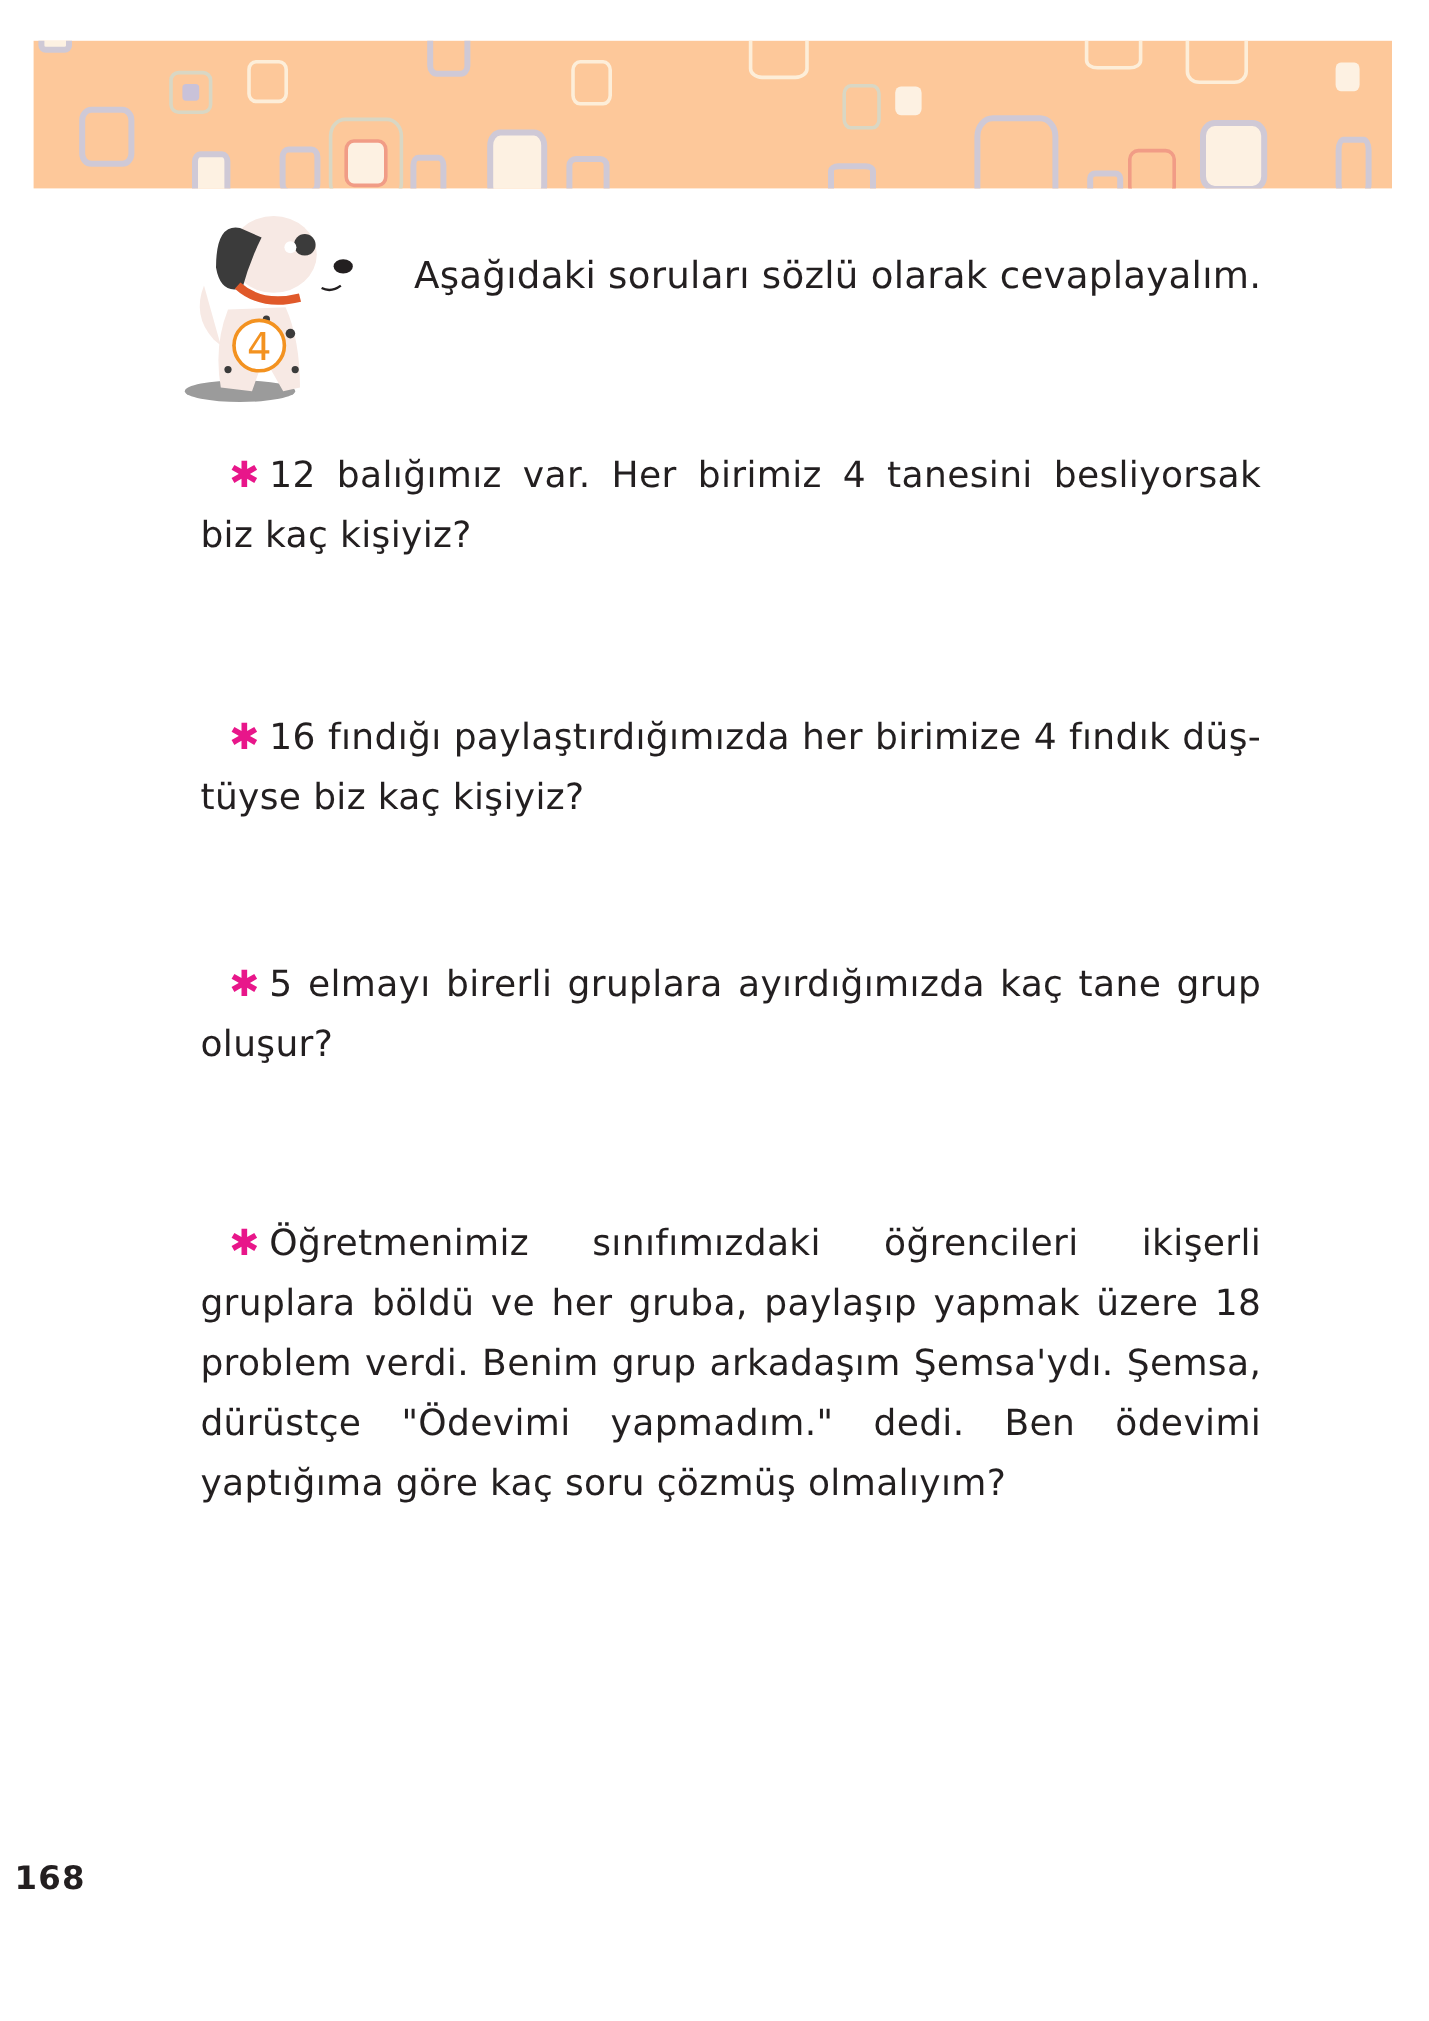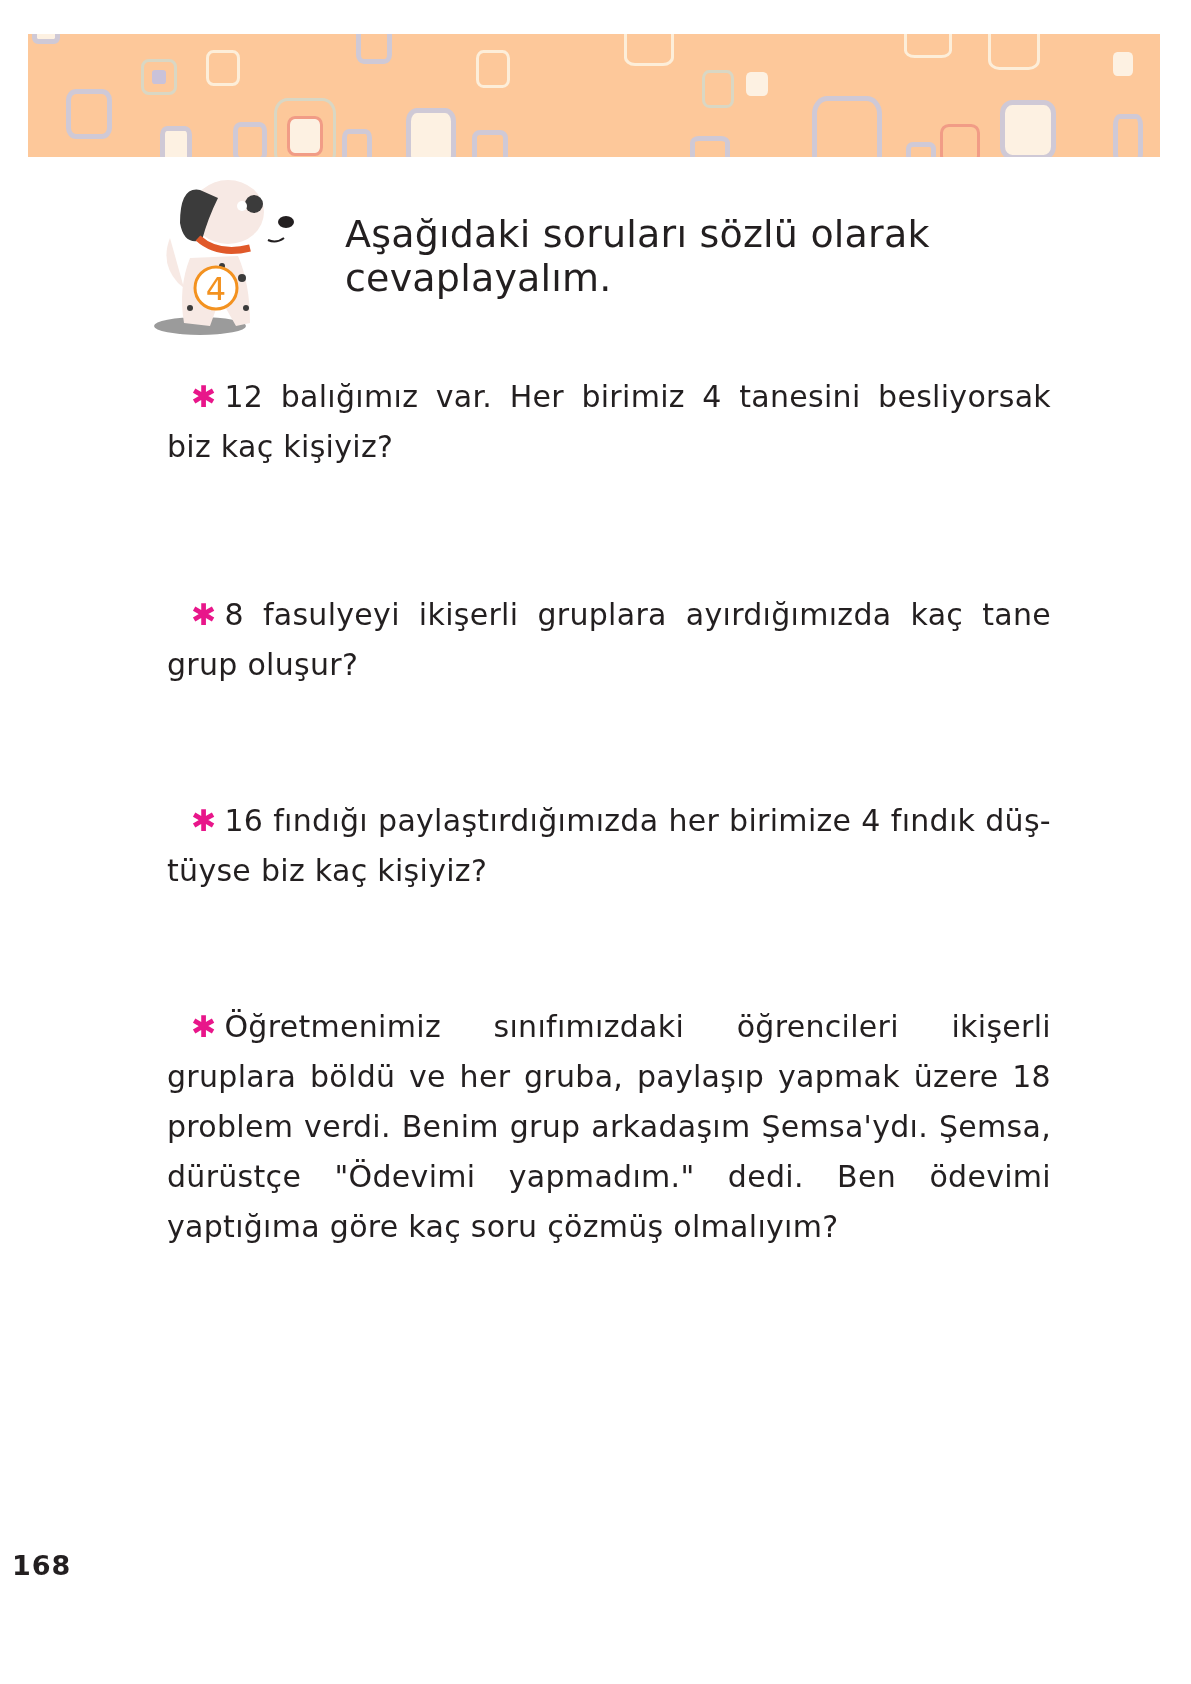--- a/index.html
+++ b/index.html
@@ -11,21 +11,21 @@
   .sq { position: absolute; border-radius: 22%; box-sizing: border-box; }
   .sq.o1 { border: 5px solid #cfc9d6; }
   .sq.o2 { border: 3px solid #d9d7c4; }
   .sq.o3 { border: 3px solid #fdeed9; }
   .sq.o4 { border: 3px solid #f19c86; }
   .sq.f1 { background: #fdf1e2; }
   .sq.f2 { background: #c9c2d9; }
 
   .mascot { position: absolute; left: 150px; top: 168px; width: 150px; height: 170px; }
 
-  .instruction { position: absolute; left: 345px; top: 212px; font-size: 38px; letter-spacing: 0.2px; }
+  .instruction { position: absolute; left: 345px; top: 212px; font-size: 31px; letter-spacing: 0.2px; }
 
   .questions { position: absolute; left: 155px; width: 908px; top: 360px; }
   .q { font-size: 30px; line-height: 50px; text-align: justify; letter-spacing: 0.3px; margin: 12px; }
   .star { color: #e8168a; font-weight: bold; font-size: 30px; margin-left: 24px; margin-right: 8px; }
 
   .page-number { position: absolute; left: 0; width: 1191px; top: 1550px; text-align: left;
                  font-size: 27px; font-weight: bold; letter-spacing: 1px; padding-left: 12px; }
 </style>
 </head>
 <body>
@@ -82,23 +82,23 @@
   </svg>
 </div>
 
 <div class="instruction">Aşağıdaki soruları sözlü olarak cevaplayalım.</div>
 
 <div class="questions">
   <p class="q" style="margin-bottom:118px;">
     <span class="star">✱</span><span>12 balığımız var. Her birimiz 4 tanesini besliyorsak biz kaç kişiyiz?</span>
   </p>
   <p class="q" style="margin-bottom:106px;">
-    <span class="star">✱</span><span>8 fasulyeyi ikişerli gruplara ayırdığımızda kaç tane grup oluşur?</span>
+    <span class="star">✱</span><span>16 fındığı paylaştırdığımızda her birimize 4 fındık düş-tüyse biz kaç kişiyiz?</span>
   </p>
-  <p class="q" style="margin-bottom:106px;">
-    <span class="star">✱</span><span>16 fındığı paylaştırdığımızda her birimize 4 fındık düş-tüyse biz kaç kişiyiz?</span>
+  <p class="q" style="margin-bottom:116px;">
+    <span class="star">✱</span><span>5 elmayı birerli gruplara ayırdığımızda kaç tane grup oluşur?</span>
   </p>
   <p class="q" style="margin-bottom:60px;">
     <span class="star">✱</span><span>Öğretmenimiz sınıfımızdaki öğrencileri ikişerli gruplara böldü ve her gruba, paylaşıp yapmak üzere 18 problem verdi. Benim grup arkadaşım Şemsa'ydı. Şemsa, dürüstçe "Ödevimi yapmadım." dedi. Ben ödevimi yaptığıma göre kaç soru çözmüş olmalıyım?</span>
   </p>
 </div>
 
 <div class="page-number">168</div>
 
 </body></html>

